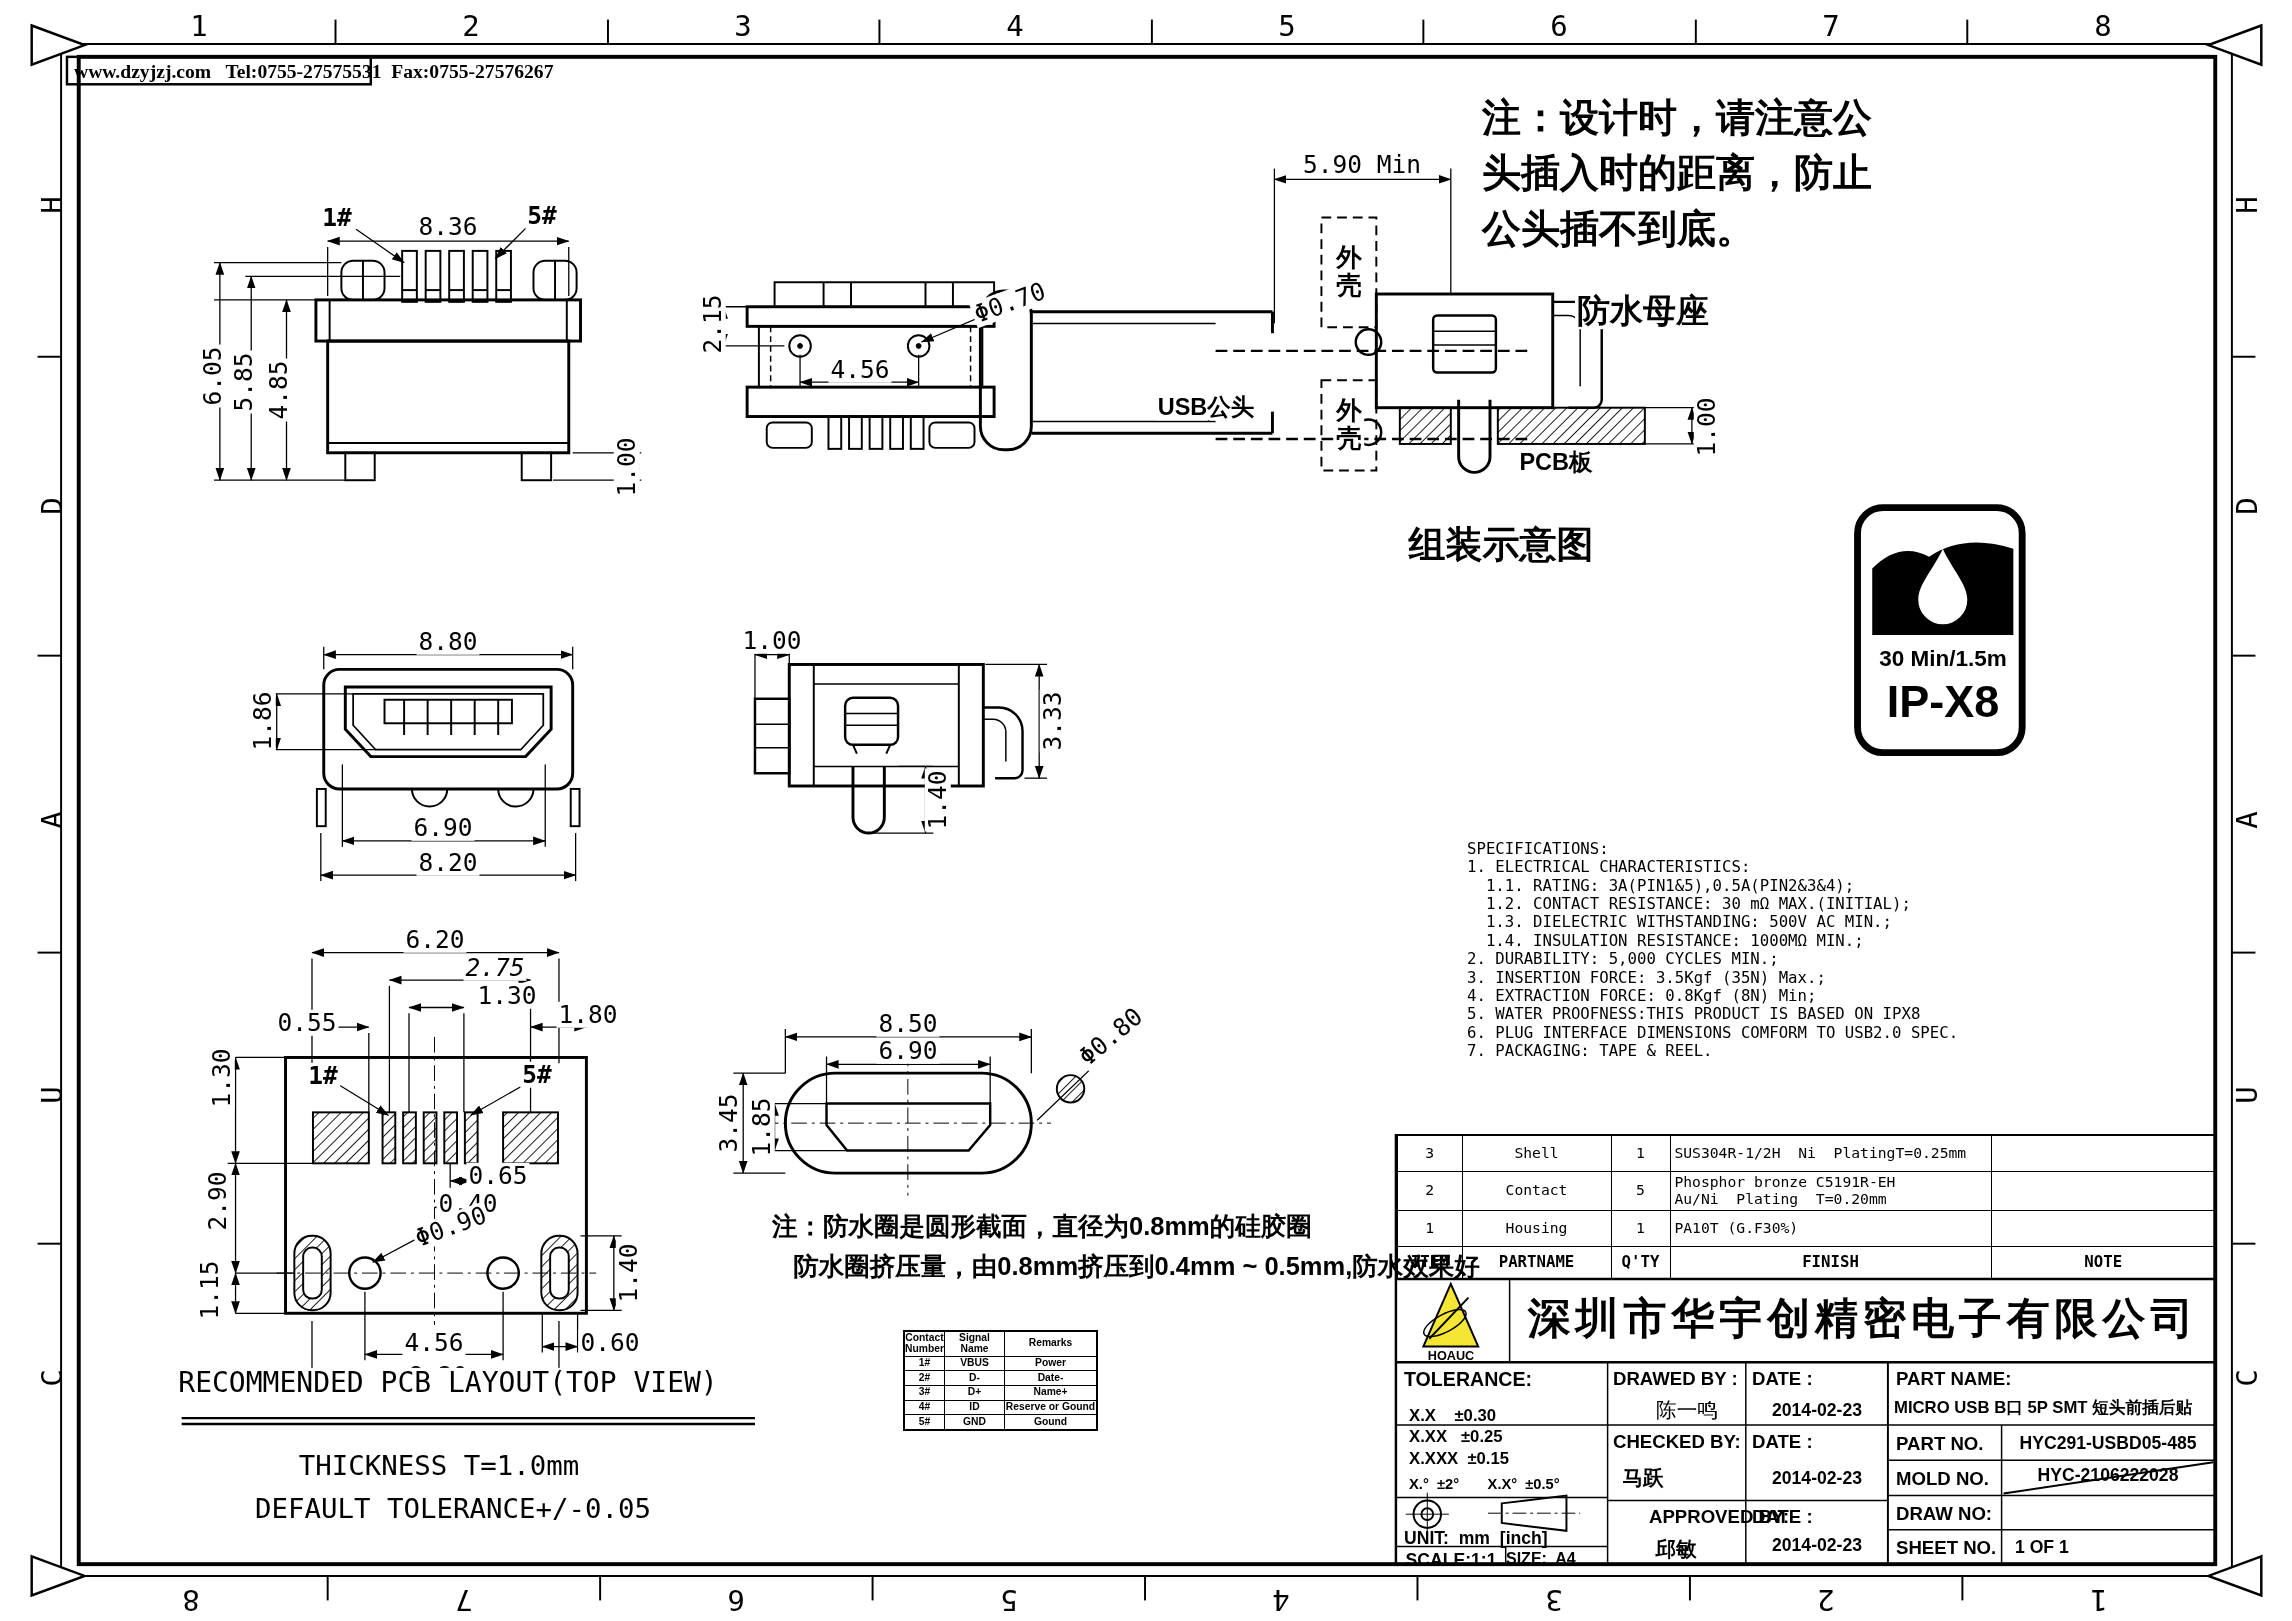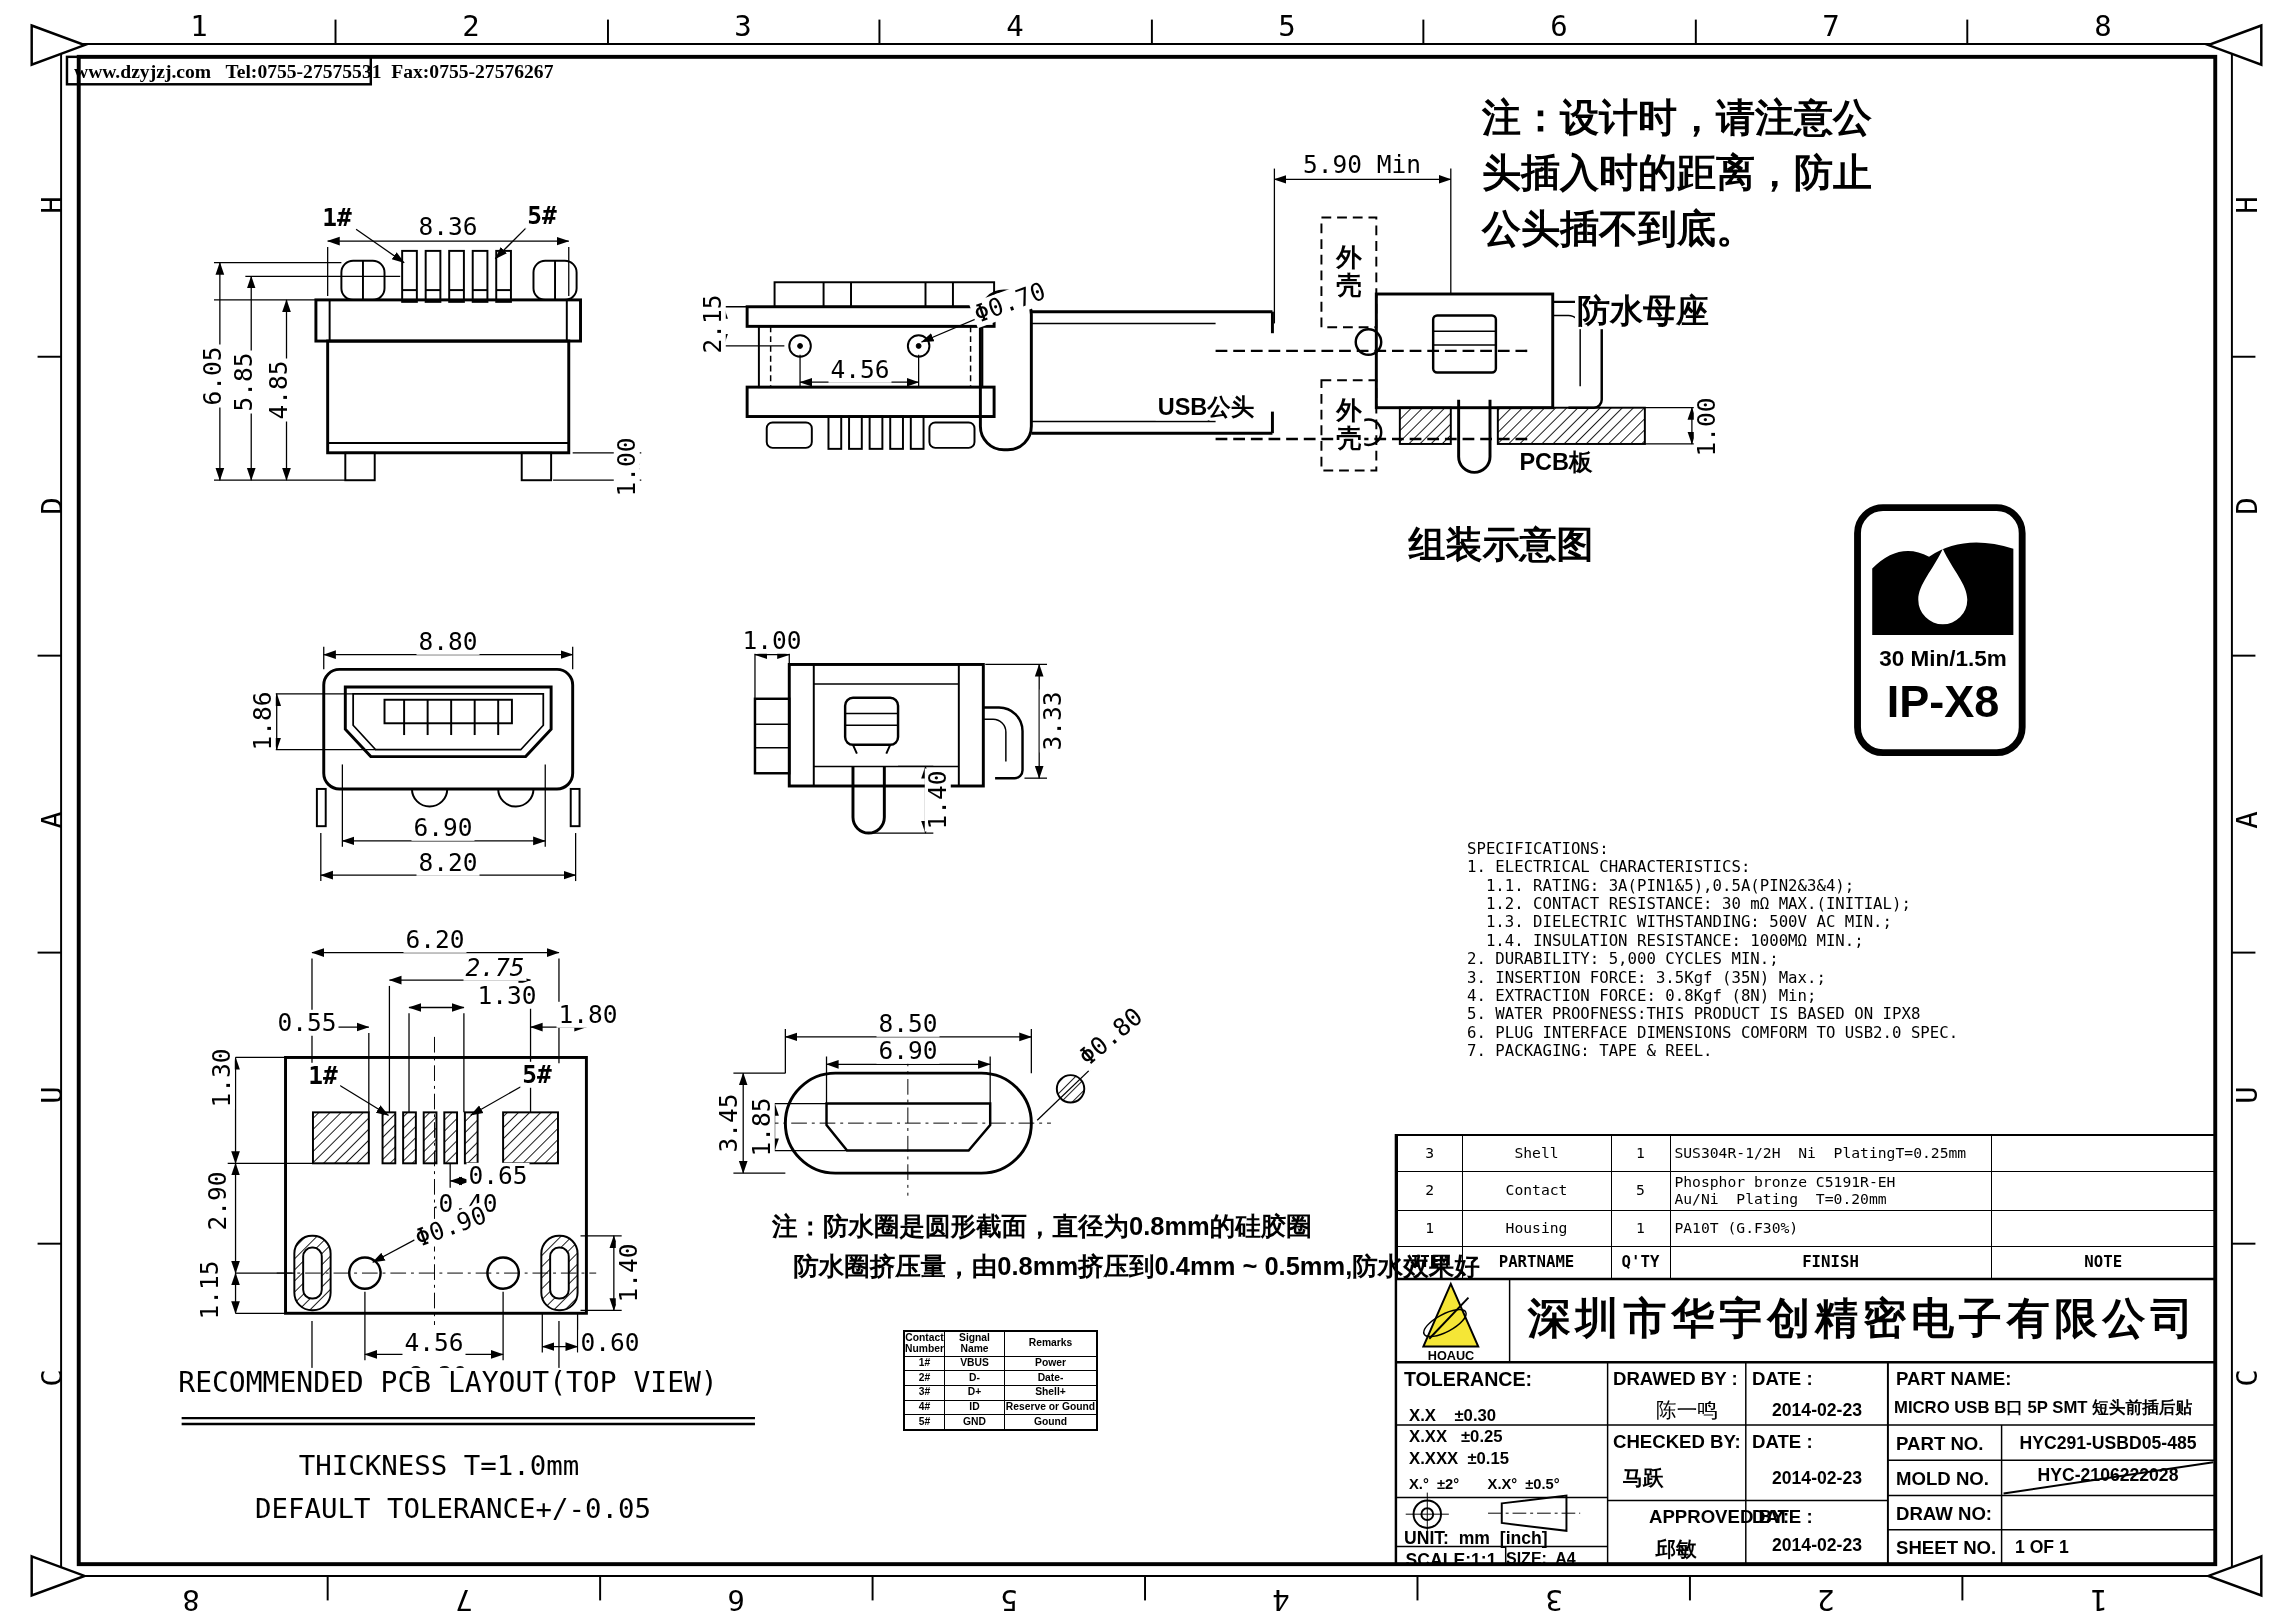--- a/index.html
+++ b/index.html
@@ -422,21 +422,21 @@
           <td>Power</td>
         </tr>
     <tr>
           <td>2#</td>
           <td>D-</td>
           <td>Date-</td>
         </tr>
     <tr>
           <td>3#</td>
           <td>D+</td>
-          <td>Shell+</td>
+          <td>Name+</td>
         </tr>
     <tr>
           <td>4#</td>
           <td>ID</td>
           <td>Reserve or Gound</td>
         </tr>
     <tr>
           <td>5#</td>
           <td>GND</td>
           <td>Gound</td>

